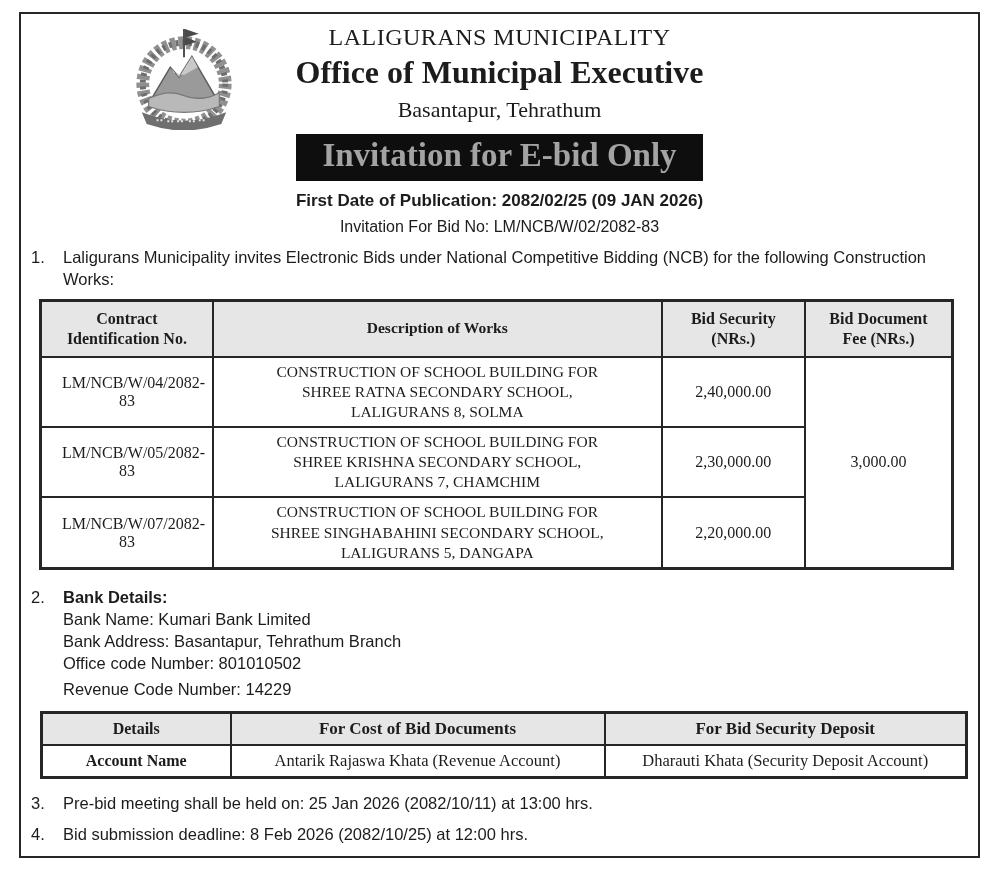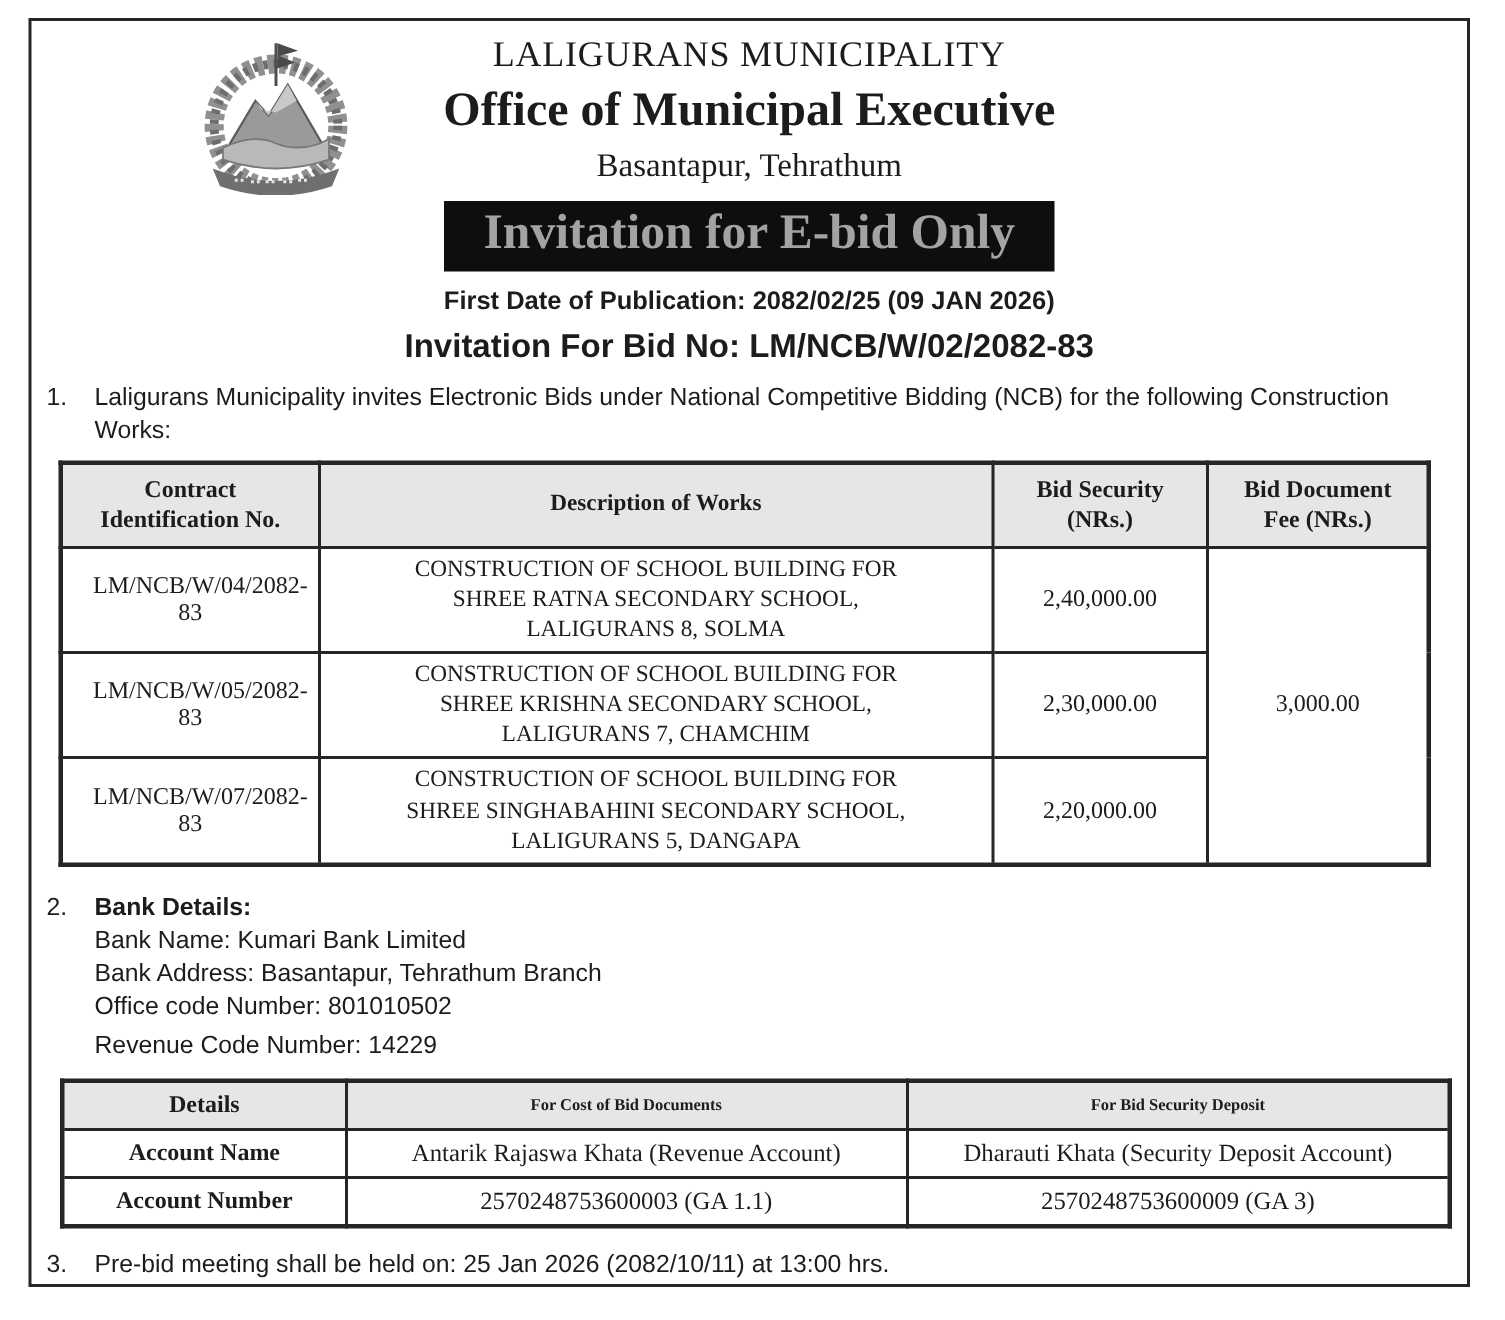--- a/index.html
+++ b/index.html
@@ -17,21 +17,21 @@
   .hdr{position:relative;text-align:center;padding-top:10px;}
   .logo{position:absolute;left:104px;top:10px;width:118px;height:106px;}
   .muni{font-family:"Liberation Serif",serif;font-weight:normal;font-size:24px;letter-spacing:.5px;}
   .office{font-family:"Liberation Serif",serif;font-weight:bold;font-size:32px;margin-top:3px;}
   .addr{font-family:"Liberation Serif",serif;font-size:22px;margin-top:6px;}
   .banner{
     font-family:"Liberation Serif",serif;font-weight:bold;font-size:33px;
     width:fit-content;margin:11px auto 10px;padding:3px 26px 7px;
   }
   .publine{text-align:center;font-weight:bold;font-size:17px;margin-top:2px;}
-  .bidline{text-align:center;font-weight:bold;font-size:22px;margin-top:7px;}
+  .bidline{text-align:center;font-weight:normal;font-size:16px;margin-top:7px;}
   
   .nrow{display:flex;align-items:flex-start;font-size:16.5px;line-height:1.35;}
   .nrow .num{flex:none;width:32px;padding-left:10px;}
   .intro{margin-top:10px;}
   
   table{border-collapse:collapse;font-family:"Liberation Serif",serif;}
   .t1{margin:8px 0 0 18px;width:915px;table-layout:fixed;border:3px solid #262626;}
   .t1 th,.t1 td{border:2.5px solid #262626;text-align:center;vertical-align:middle;padding:4px 6px;box-sizing:border-box;}
   .t1 th{background:#e6e6e6;font-size:17px;line-height:1.25;padding:7px 14px;}
   .t1 .c-id{width:160px;font-size:16px;padding:4px 20px;}
@@ -40,21 +40,21 @@
   .t1 .c-fee{width:137px;font-size:16px;}
   .t1 td{height:56px;}
   
   .bank{margin-top:16px;}
   .bank .heading{font-weight:bold;}
   .bank .lines div{line-height:21px;margin-top:1px;}
   .bank .lines .gap{margin-top:5px;}
   
   .t2{margin:11px 0 0 19px;width:925px;table-layout:fixed;border:3px solid #262626;}
   .t2 th,.t2 td{border:2.5px solid #262626;text-align:center;vertical-align:middle;box-sizing:border-box;}
-  .t2 th{background:#e6e6e6;font-size:11px;height:33px;}
+  .t2 th{background:#e6e6e6;font-size:17px;height:33px;}
   .t2 td{font-size:16.5px;height:32px;}
   .t2 .c-label{width:189px;font-weight:bold;font-size:16px;}
   .t2 .c-cost{width:374px;}
   .t2 .c-dep{width:362px;}
   
   .notes{margin-top:13px;}
   .notes .nrow{margin-bottom:8.5px;}
 </style>
 </head>
 <body>
@@ -138,25 +138,20 @@
         <tr>
       <th class="c-label">Details</th>
       <th class="c-cost">For Cost of Bid Documents</th>
       <th class="c-dep">For Bid Security Deposit</th>
     </tr>
     <tr>
       <td class="c-label">Account Name</td>
       <td class="c-cost">Antarik Rajaswa Khata (Revenue Account)</td>
       <td class="c-dep">Dharauti Khata (Security Deposit Account)</td>
     </tr>
-    <tr>
-      <td class="c-label">Account Number</td>
-      <td class="c-cost">2570248753600003 (GA 1.1)</td>
-      <td class="c-dep">2570248753600009 (GA 3)</td>
-    </tr>
   </tbody>
     </table>
 
   <div class="notes">
     <div class="nrow">
       <span class="num">3.</span>
       <span class="txt">Pre-bid meeting shall be held on: 25 Jan 2026 (2082/10/11) at 13:00 hrs.</span>
     </div>
     <div class="nrow">
       <span class="num">4.</span>

